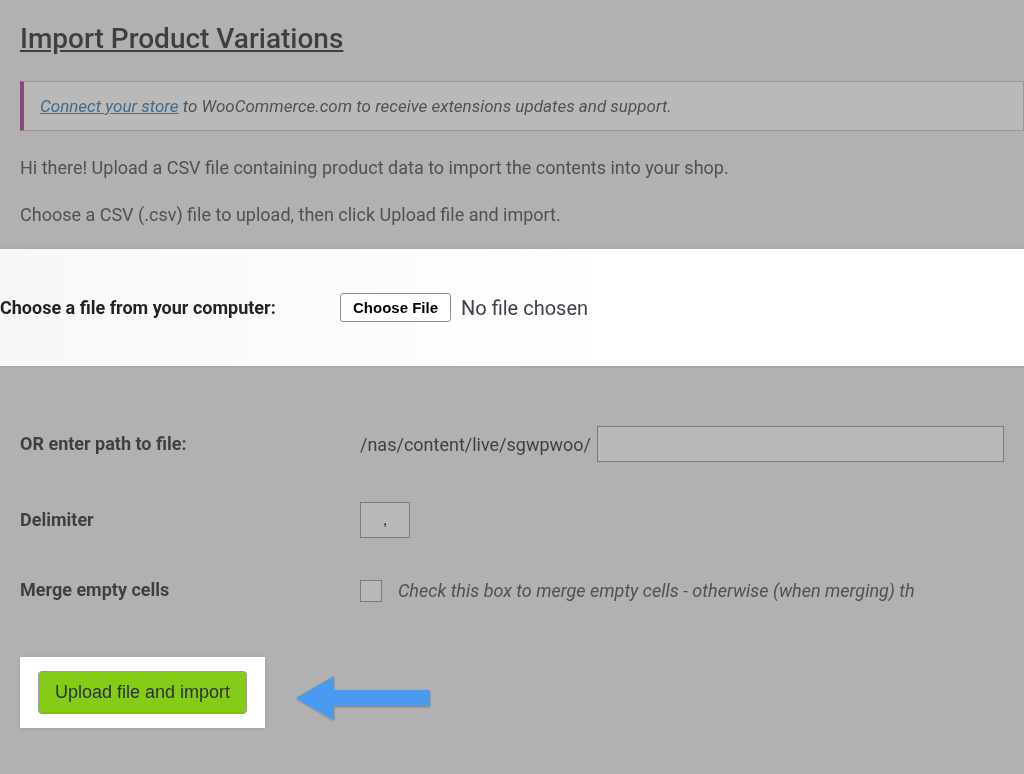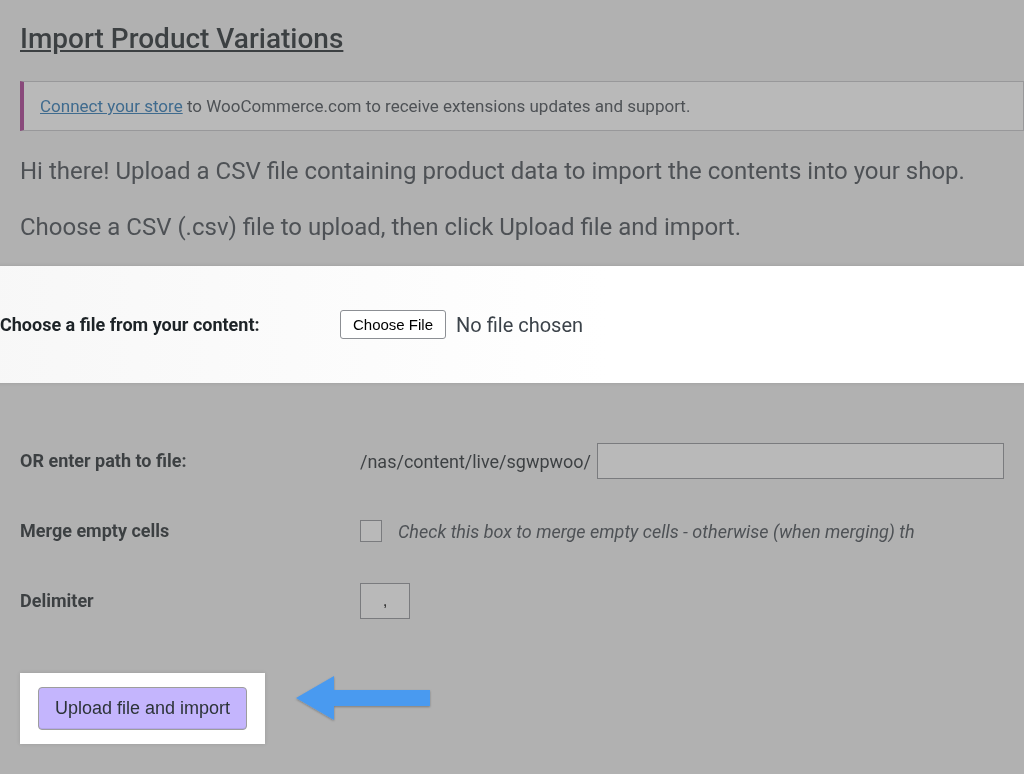--- a/index.html
+++ b/index.html
@@ -30,33 +30,34 @@
       padding-top: 12px;
       text-decoration: underline;
     }
     .notice {
       background: #fff;
       border: 1px solid #c3c4c7;
       border-left: 4px solid #a8338e;
       padding: 14px 16px;
       margin-right: 0;
       margin-bottom: 24px;
+      font-style: italic;
     }
     .notice a {
       color: #2271b1;
       text-decoration: underline;
       font-size: 17px;
     }
     .notice span {
       color: #3c434a;
       font-size: 17px;
     }
     .intro {
       color: #3c434a;
-      font-size: 24px;
+      font-size: 18px;
       margin-bottom: 22px;
       line-height: 1.4;
     }
     .form-row {
       display: flex;
       align-items: center;
       padding: 20px 20px 20px 0;
       min-height: 60px;
     }
     .row-label {
@@ -92,20 +93,21 @@
       width: 340px;
     }
     .choose-btn {
       background: #fff;
       border: 1px solid #8c8f94;
       border-radius: 3px;
       padding: 5px 12px;
       font-size: 15px;
       cursor: pointer;
       margin-right: 10px;
+      font-weight: bold;
     }
     .file-status {
       font-size: 20px;
       color: #3c434a;
     }
     .max-size {
       font-size: 17px;
       color: #3c434a;
       margin-left: auto;
       padding-right: 12px;
@@ -150,21 +152,21 @@
     .submit-wrap {
       position: relative;
       z-index: 10;
       display: inline-block;
       background: #fff;
       padding: 14px 18px;
       box-shadow: 0 0 4px rgba(0,0,0,0.12);
       margin-top: 34px;
     }
     .submit-btn {
-      background: #c4b5fd;
+      background: #84cc16;
       border: 1px solid #9d9d9d;
       border-radius: 4px;
       padding: 10px 16px;
       font-size: 18px;
       color: #2c3338;
       cursor: pointer;
       box-shadow: inset 0 -1px 0 rgba(0,0,0,0.08);
     }
     .arrow {
       position: absolute;
@@ -182,49 +184,49 @@
   <div class="notice">
     <a href="#">Connect your store</a><span> to WooCommerce.com to receive extensions updates and support.</span>
   </div>
 
   <p class="intro">Hi there! Upload a CSV file containing product data to import the contents into your shop.</p>
   <p class="intro">Choose a CSV (.csv) file to upload, then click Upload file and import.</p>
 </div>
 
 <div class="highlight-panel">
   <div class="form-row">
-    <div class="row-label">Choose a file from your content:</div>
+    <div class="row-label">Choose a file from your computer:</div>
     <div class="row-value">
       <button class="choose-btn">Choose File</button>
       <span class="file-status">No file chosen</span>
     </div>
   </div>
 </div>
 
 <div class="content" style="padding-top:40px">
   <div class="form-row">
     <div class="row-label" style="padding-left:0">OR enter path to file:</div>
     <div class="row-value">
       <span class="path-text">/nas/content/live/sgwpwoo/</span>
       <input type="text" class="path-input" value="" style="">
     </div>
   </div>
 
   <div class="form-row">
+    <div class="row-label" style="padding-left:0">Delimiter</div>
+    <div class="row-value">
+      <input type="text" class="delim-input" value="," style="">
+    </div>
+  </div>
+
+  <div class="form-row">
     <div class="row-label" style="padding-left:0">Merge empty cells</div>
     <div class="row-value">
       <div class="checkbox"></div>
       <span class="merge-help">Check this box to merge empty cells - otherwise (when merging) th</span>
-    </div>
-  </div>
-
-  <div class="form-row">
-    <div class="row-label" style="padding-left:0">Delimiter</div>
-    <div class="row-value">
-      <input type="text" class="delim-input" value="," style="">
     </div>
   </div>
 
   <div class="submit-wrap">
     <button class="submit-btn">Upload file and import</button>
   </div>
 </div>
 
 <div class="overlay"></div>
 

